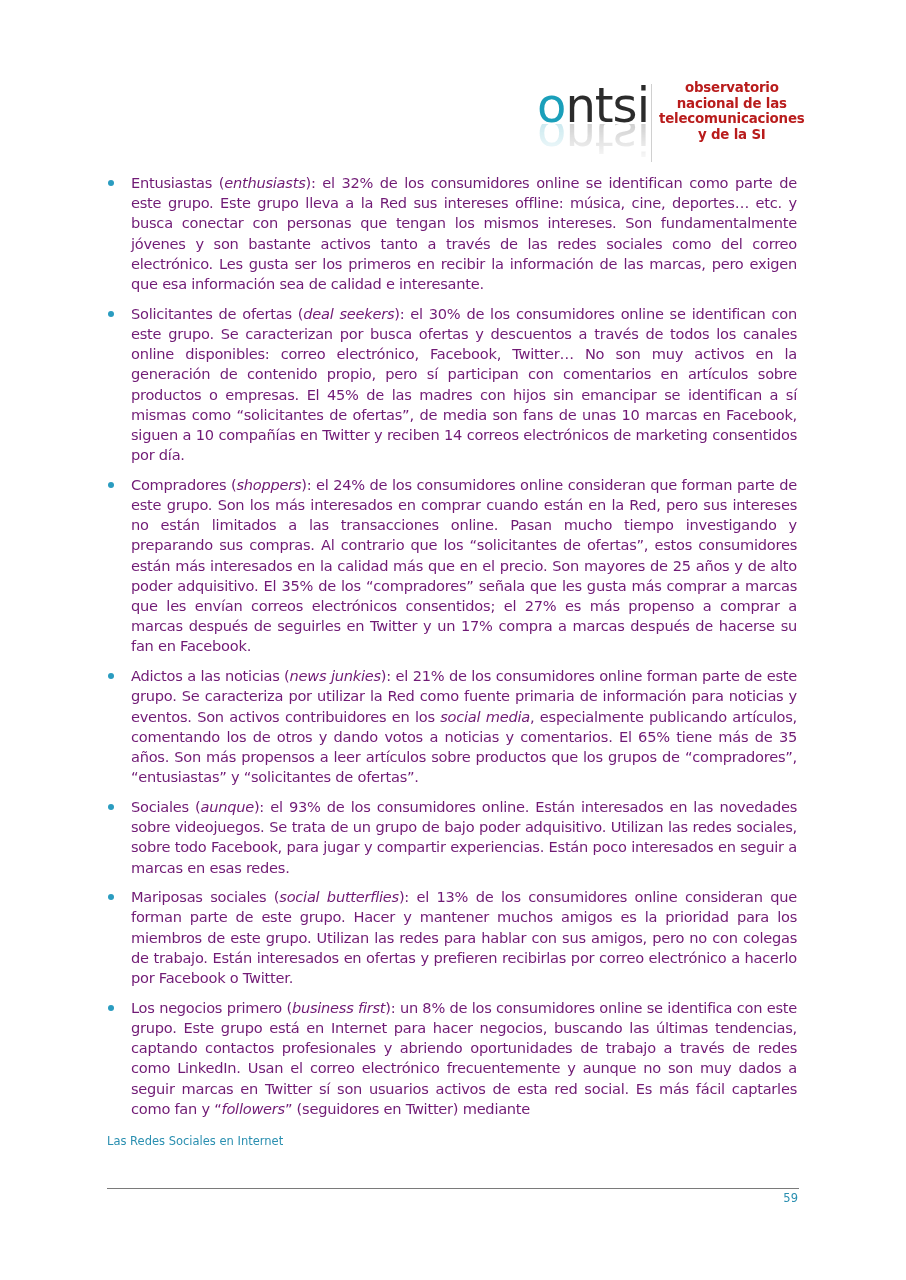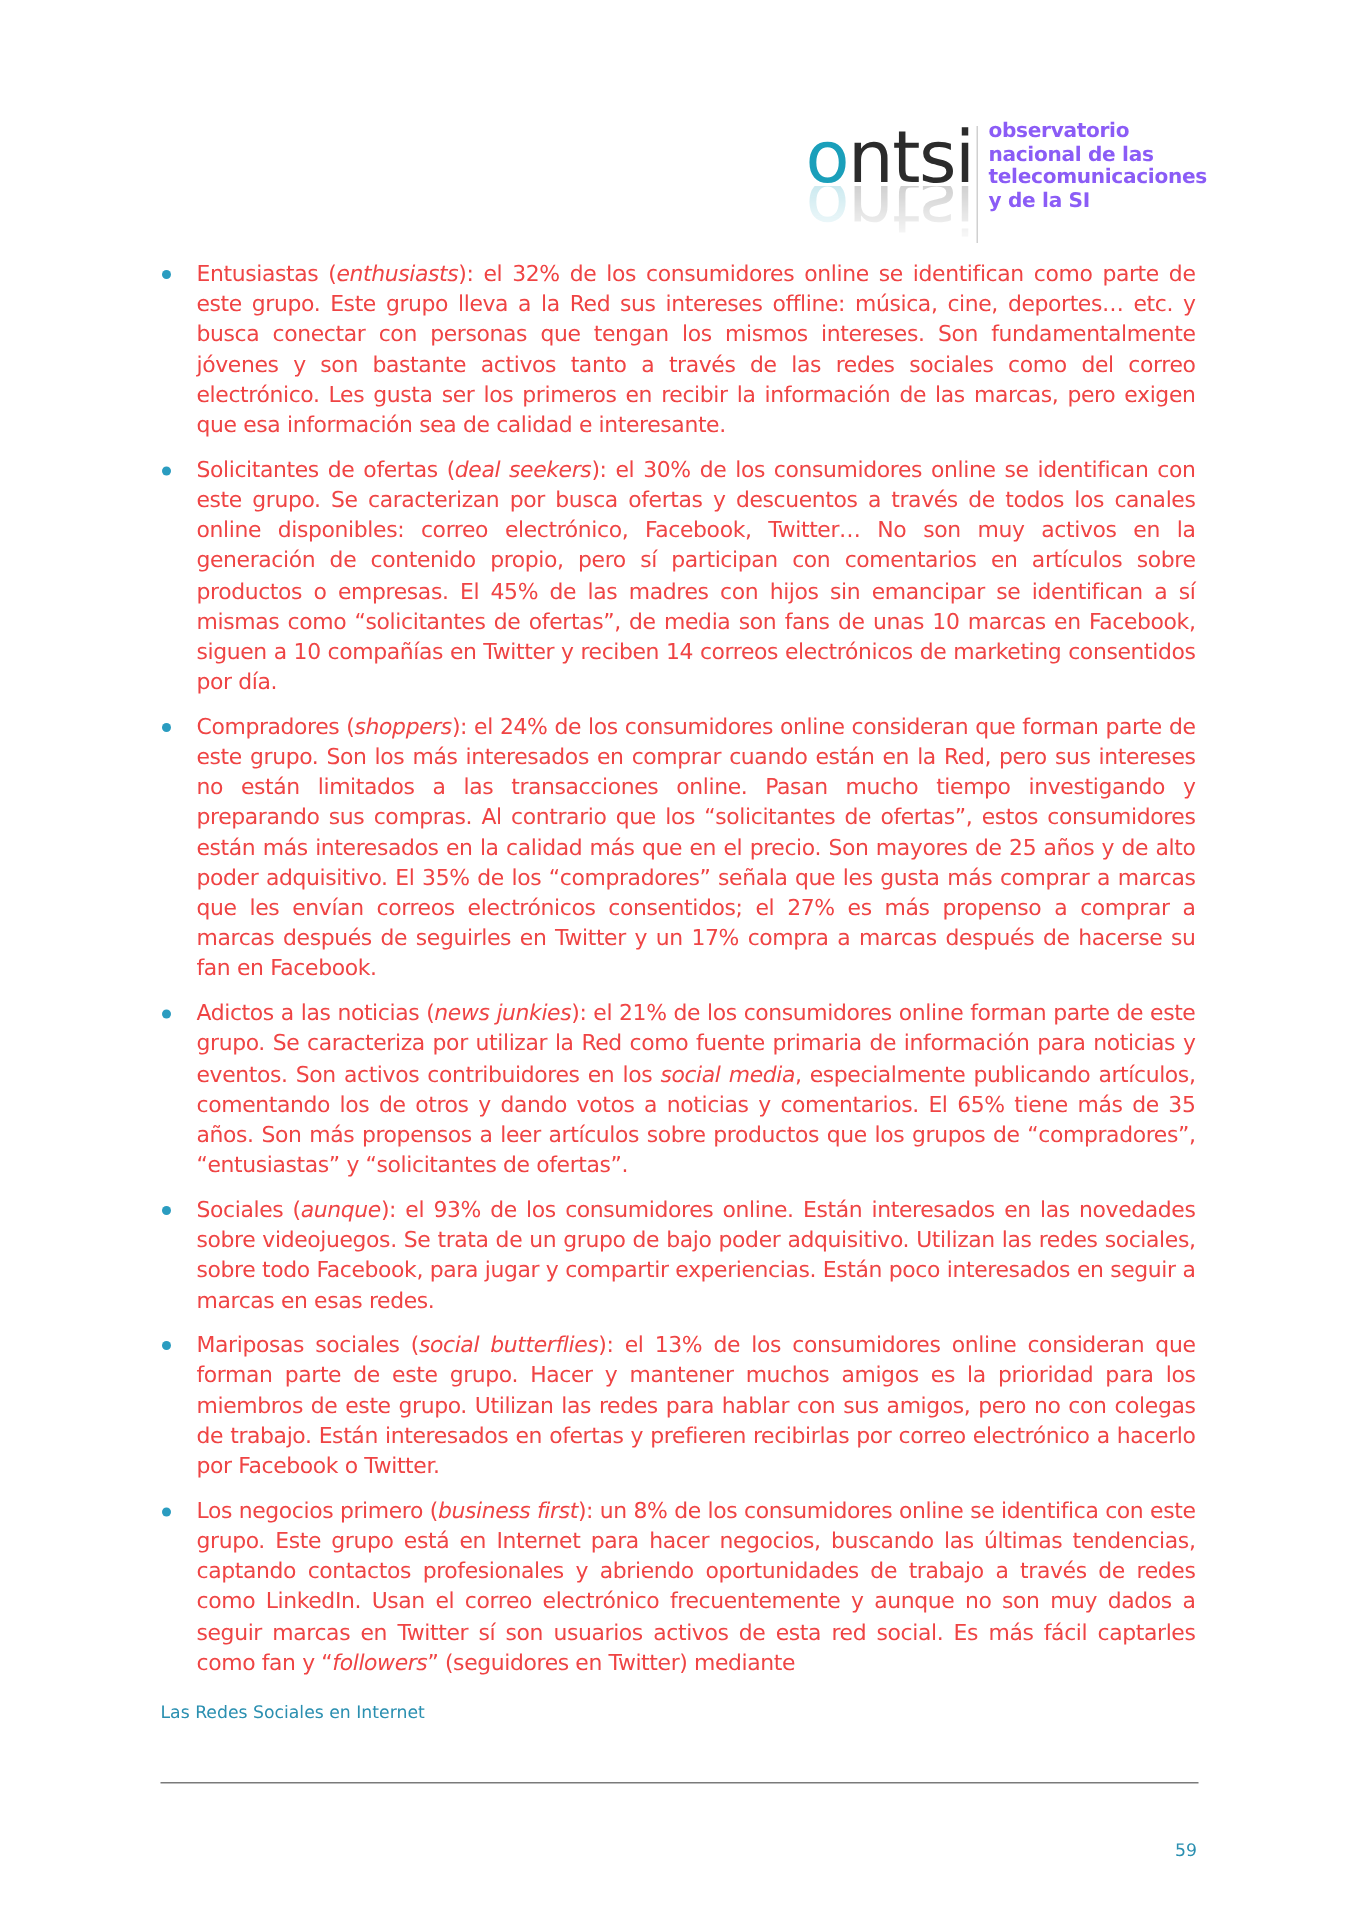--- a/index.html
+++ b/index.html
@@ -12,34 +12,34 @@
                  letter-spacing: -1px; color: #2b2b2b; }
     .logo-word .o { color: #1a9fba; }
     .logo-reflect { position: absolute; left: 0; top: 46px; height: 40px; overflow: hidden;
                     font-family: "DejaVu Sans", sans-serif; font-size: 48px; line-height: 54px;
                     letter-spacing: -1px; color: #2b2b2b; transform: scaleY(-1); opacity: 0.22;
                     -webkit-mask-image: linear-gradient(to top, rgba(0,0,0,1), rgba(0,0,0,0));
                     mask-image: linear-gradient(to top, rgba(0,0,0,1), rgba(0,0,0,0)); }
     .logo-reflect .o { color: #1a9fba; }
     .logo-divider { position: absolute; left: 114px; top: 6px; width: 1px; height: 78px; background: #d0d0d0; }
     .logo-text { position: absolute; left: 122px; top: 2px; font-family: "DejaVu Sans", sans-serif;
-                 font-size: 13.4px; line-height: 15.5px; color: #8b5cf6; font-weight: bold; letter-spacing: -0.2px; }
+                 font-size: 13.4px; line-height: 15.5px; color: #b91c1c; font-weight: bold; letter-spacing: -0.2px; text-align: center; }
     .logo-text div { white-space: nowrap; }
 
     .content { position: absolute; left: 107px; top: 173px; width: 690px; }
     .item { position: relative; padding-left: 24px; margin-bottom: 9.5px; }
     .bullet { position: absolute; left: 1px; top: 7px; width: 6px; height: 6px; border-radius: 50%; background: #2a9cc0; }
     .para { font-family: "DejaVu Sans", sans-serif; font-size: 14.6px; line-height: 20.2px;
-            text-align: justify; color: #ef4444; letter-spacing: -0.25px; word-spacing: 0px; }
+            text-align: justify; color: #701a75; letter-spacing: -0.25px; word-spacing: 0px; }
     .para em { font-style: italic; }
 
     .footer-rule { position: absolute; left: 107px; top: 1188px; width: 692px; height: 1px; background: #7a7a7a; }
     .footer-left { position: absolute; left: 107px; top: 1134px; font-family: "DejaVu Sans", sans-serif;
                    font-size: 11.5px; color: #2a8fb0; }
-    .footer-right { position: absolute; right: 108px; top: 1226px; font-family: "DejaVu Sans", sans-serif;
+    .footer-right { position: absolute; right: 108px; top: 1191px; font-family: "DejaVu Sans", sans-serif;
                     font-size: 11.5px; color: #2a8fb0; }
   </style>
 </head>
 <body>
 
 <div class="logo">
   <div class="logo-word"><span class="o">o</span><span>ntsi</span></div>
   <div class="logo-reflect"><span class="o">o</span><span>ntsi</span></div>
   <div class="logo-divider"></div>
   <div class="logo-text">

